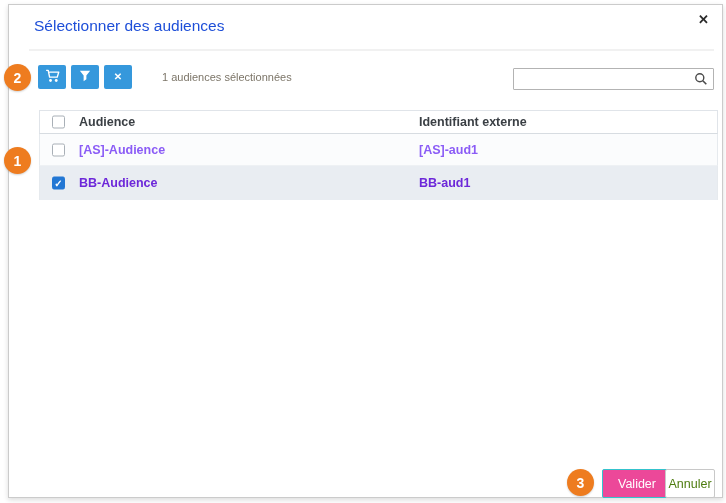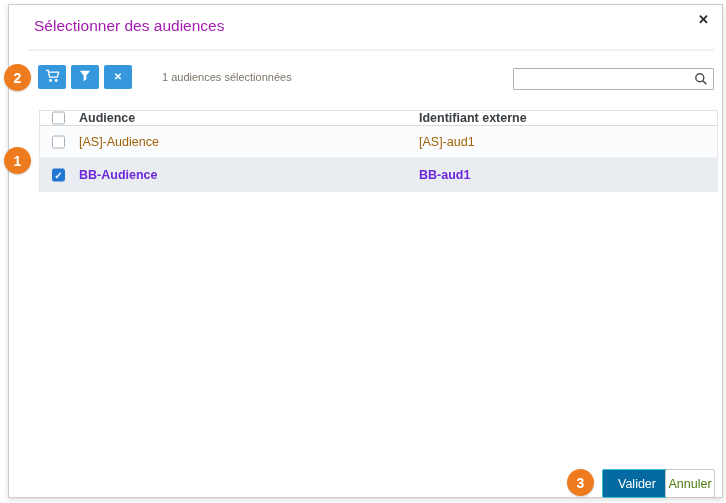--- a/index.html
+++ b/index.html
@@ -3,56 +3,56 @@
 <meta charset="utf-8">
 <style>
   * { margin:0; padding:0; box-sizing:border-box; }
   html,body { width:726px; height:503px; background:#fff; overflow:hidden;
               font-family:"Liberation Sans", sans-serif; }
   .modal { position:absolute; left:8px; top:4px; width:715px; height:494px;
            background:#fff; border:1px solid #cbcbcb;
            box-shadow:0 2px 5px rgba(0,0,0,.14); }
   .close { position:absolute; top:8px; right:13px; font-size:13px; font-weight:600;
            color:#2b2b2b; cursor:pointer; line-height:1; }
-  .title { position:absolute; left:25px; top:12px; font-size:15.5px; color:#a21caf; }
+  .title { position:absolute; left:25px; top:12px; font-size:15.5px; color:#1d4ed8; }
   .divider { position:absolute; left:20px; top:44px; width:685px; height:2px; background:#f1f1f1; }
 
   .toolbar { position:absolute; left:29px; top:60px; height:24px; display:flex; align-items:center; }
   .tbtn { width:28px; height:24px; background:#3598dc; border:none; border-radius:2px;
           margin-right:5px; display:flex; align-items:center; justify-content:center;
           color:#fff; cursor:pointer; padding:0; }
   .tbtn .xglyph { font-size:10px; font-weight:700; color:#fff; line-height:1; }
   .sel-status { margin-left:25px; font-size:11px; color:#7c7568; }
 
   .searchbox { position:absolute; left:504px; top:63px; width:201px; height:22px; }
   .searchbox input { width:100%; height:100%; border:1px solid #b3b3b3; border-radius:1px;
                      padding:2px 24px 2px 6px; font-size:12px; color:#333; outline:none;
                      font-family:"Liberation Sans", sans-serif; }
   .searchbox svg { position:absolute; right:6px; top:4px; }
 
   .table { position:absolute; left:30px; top:105px; width:679px; }
   .trow { position:relative; width:100%; }
-  .thead { height:16px; background:#fff; border:1px solid #e0e4e9; border-bottom:1px solid #d7dce1;text-align:right; }
+  .thead { height:24px; background:#fff; border:1px solid #e0e4e9; border-bottom:1px solid #d7dce1;text-align:right; }
   .thead .cell { font-weight:700; color:#3a3f44; }
   .r1 { height:32px; background:#fbfcfd; border-left:1px solid #e6eaee; border-right:1px solid #e6eaee;
         border-bottom:1px solid #eef1f4; }
-  .r1 .cell { color:#a16207; }
+  .r1 .cell { color:#8b5cf6;font-weight:bold; }
   .r2 { height:34px; background:#e9edf2; border-left:1px solid #e6eaee; border-right:1px solid #e6eaee; }
   .r2 .cell { color:#6d28d9; font-weight:700; }
   .cell { position:absolute; top:50%; transform:translateY(-50%); font-size:12.5px; white-space:nowrap; }
   .c1 { left:39px; } .c2 { left:379px; }
   .cb { position:absolute; left:12px; top:50%; transform:translateY(-50%);
         width:13px; height:13px; background:#fff; border:1px solid #a9b0b7; border-radius:2px;
         cursor:pointer; display:flex; align-items:center; justify-content:center; }
   .cb.checked { background:#2277d4; border-color:#2277d4; }
   .cb .tick { color:#fff; font-size:10px; font-weight:700; line-height:1; }
 
   .footer-btn { position:absolute; top:464px; height:29px; border-radius:2px; font-size:12.5px;
                 cursor:pointer; font-family:"Liberation Sans", sans-serif; }
-  .btn-validate { left:593px; width:70px; background:#0369a1; border:1px solid #34c3cd; color:#fff; }
+  .btn-validate { left:593px; width:70px; background:#ec4899; border:1px solid #34c3cd; color:#fff; }
   .btn-cancel { left:656px; width:50px; background:#fff; border:1px solid #c8c8c8; color:#4d7c0f; }
 
   .badge { position:absolute; width:27px; height:27px; border-radius:50%; background:#ee7c1f;
            color:#fff; font-size:14px; font-weight:700; display:flex; align-items:center;
            justify-content:center; z-index:10; box-shadow:0 1px 2px rgba(0,0,0,.18); }
   .badge-1 { left:4px; top:147px; }
   .badge-2 { left:4px; top:64px; }
   .badge-3 { left:567px; top:469px; }
 </style>
 </head>

